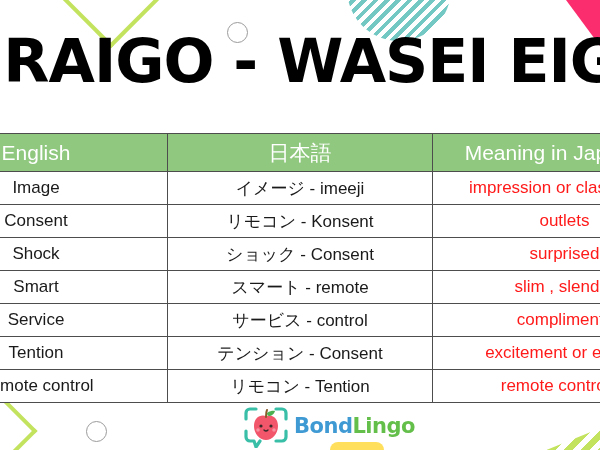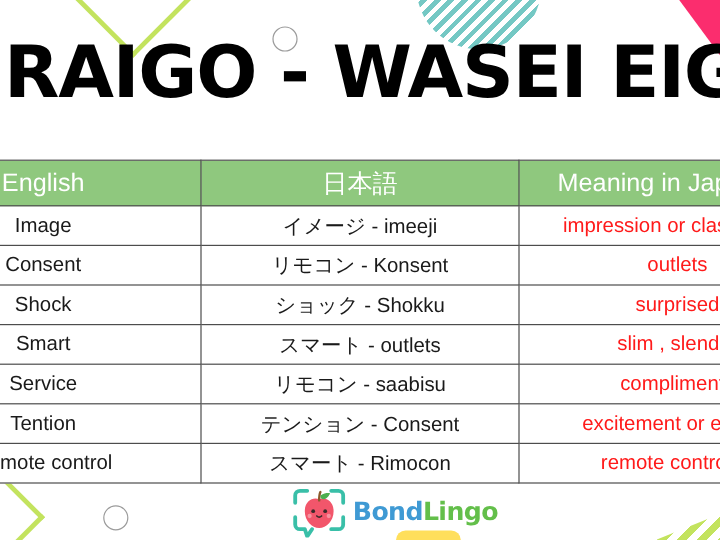--- a/index.html
+++ b/index.html
@@ -209,41 +209,41 @@
         <td class="cell-japanese">イメージ - imeeji</td>
         <td class="cell-meaning">impression or className</td>
       </tr>
       <tr>
         <td class="cell-english">Consent</td>
         <td class="cell-japanese">リモコン - Konsent</td>
         <td class="cell-meaning">outlets</td>
       </tr>
       <tr>
         <td class="cell-english">Shock</td>
-        <td class="cell-japanese">ショック - Shokku</td>
+        <td class="cell-japanese">ショック - Consent</td>
         <td class="cell-meaning">surprised</td>
       </tr>
       <tr>
         <td class="cell-english">Smart</td>
-        <td class="cell-japanese">スマート - outlets</td>
+        <td class="cell-japanese">スマート - remote</td>
         <td class="cell-meaning">slim , slender</td>
       </tr>
       <tr>
         <td class="cell-english">Service</td>
-        <td class="cell-japanese">リモコン - saabisu</td>
+        <td class="cell-japanese">サービス - control</td>
         <td class="cell-meaning">compliments</td>
       </tr>
       <tr>
         <td class="cell-english">Tention</td>
         <td class="cell-japanese">テンション - Consent</td>
         <td class="cell-meaning">excitement or energy</td>
       </tr>
       <tr>
         <td class="cell-english">Remote control</td>
-        <td class="cell-japanese">スマート - Rimocon</td>
+        <td class="cell-japanese">リモコン - Tention</td>
         <td class="cell-meaning">remote controller</td>
       </tr>
     </tbody>
   </table>
 
   <div id="logo">
     <div id="logo-yellow"></div>
     <div id="logo-mark">
       <svg width="44" height="42" viewBox="0 0 44 42" xmlns="http://www.w3.org/2000/svg">
 

